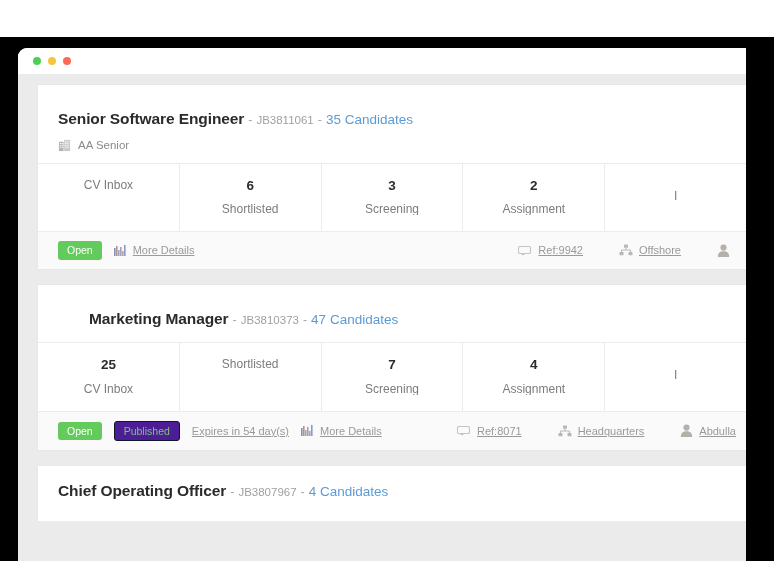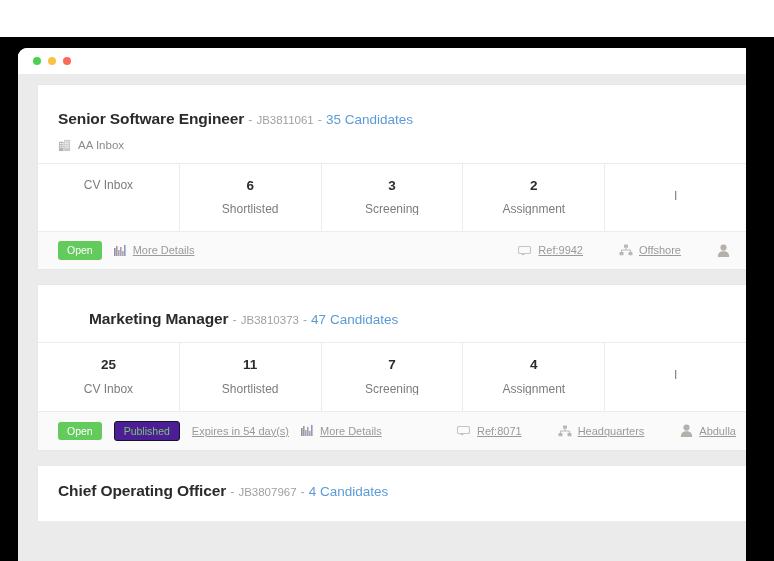--- a/index.html
+++ b/index.html
@@ -243,21 +243,21 @@
               <rect x="7.6" y="2.4" width="1.5" height="1.1" fill="#ffffff"></rect>
               <rect x="10" y="2.4" width="1.5" height="1.1" fill="#ffffff"></rect>
               <rect x="7.6" y="4.4" width="1.5" height="1.1" fill="#ffffff"></rect>
               <rect x="10" y="4.4" width="1.5" height="1.1" fill="#ffffff"></rect>
               <rect x="7.6" y="6.4" width="1.5" height="1.1" fill="#ffffff"></rect>
               <rect x="10" y="6.4" width="1.5" height="1.1" fill="#ffffff"></rect>
               <rect x="7.6" y="8.4" width="1.5" height="1.1" fill="#ffffff"></rect>
               <rect x="10" y="8.4" width="1.5" height="1.1" fill="#ffffff"></rect>
             </svg>
           </span>
-          <span class="company-name">AA Inbox</span>
+          <span class="company-name">AA Senior</span>
         </div>
       </div>
 
       <div class="stats-row">
         <div class="stat">
           <div class="stat-label">CV Inbox</div>
         </div>
         <div class="stat">
           <div class="stat-value">6</div>
           <div class="stat-label">Shortlisted</div>
@@ -337,21 +337,20 @@
           <span class="job-candidates">47 Candidates</span>
         </div>
       </div>
 
       <div class="stats-row">
         <div class="stat">
           <div class="stat-value">25</div>
           <div class="stat-label">CV Inbox</div>
         </div>
         <div class="stat">
-          <div class="stat-value">11</div>
           <div class="stat-label">Shortlisted</div>
         </div>
         <div class="stat">
           <div class="stat-value">7</div>
           <div class="stat-label">Screening</div>
         </div>
         <div class="stat">
           <div class="stat-value">4</div>
           <div class="stat-label">Assignment</div>
         </div>

